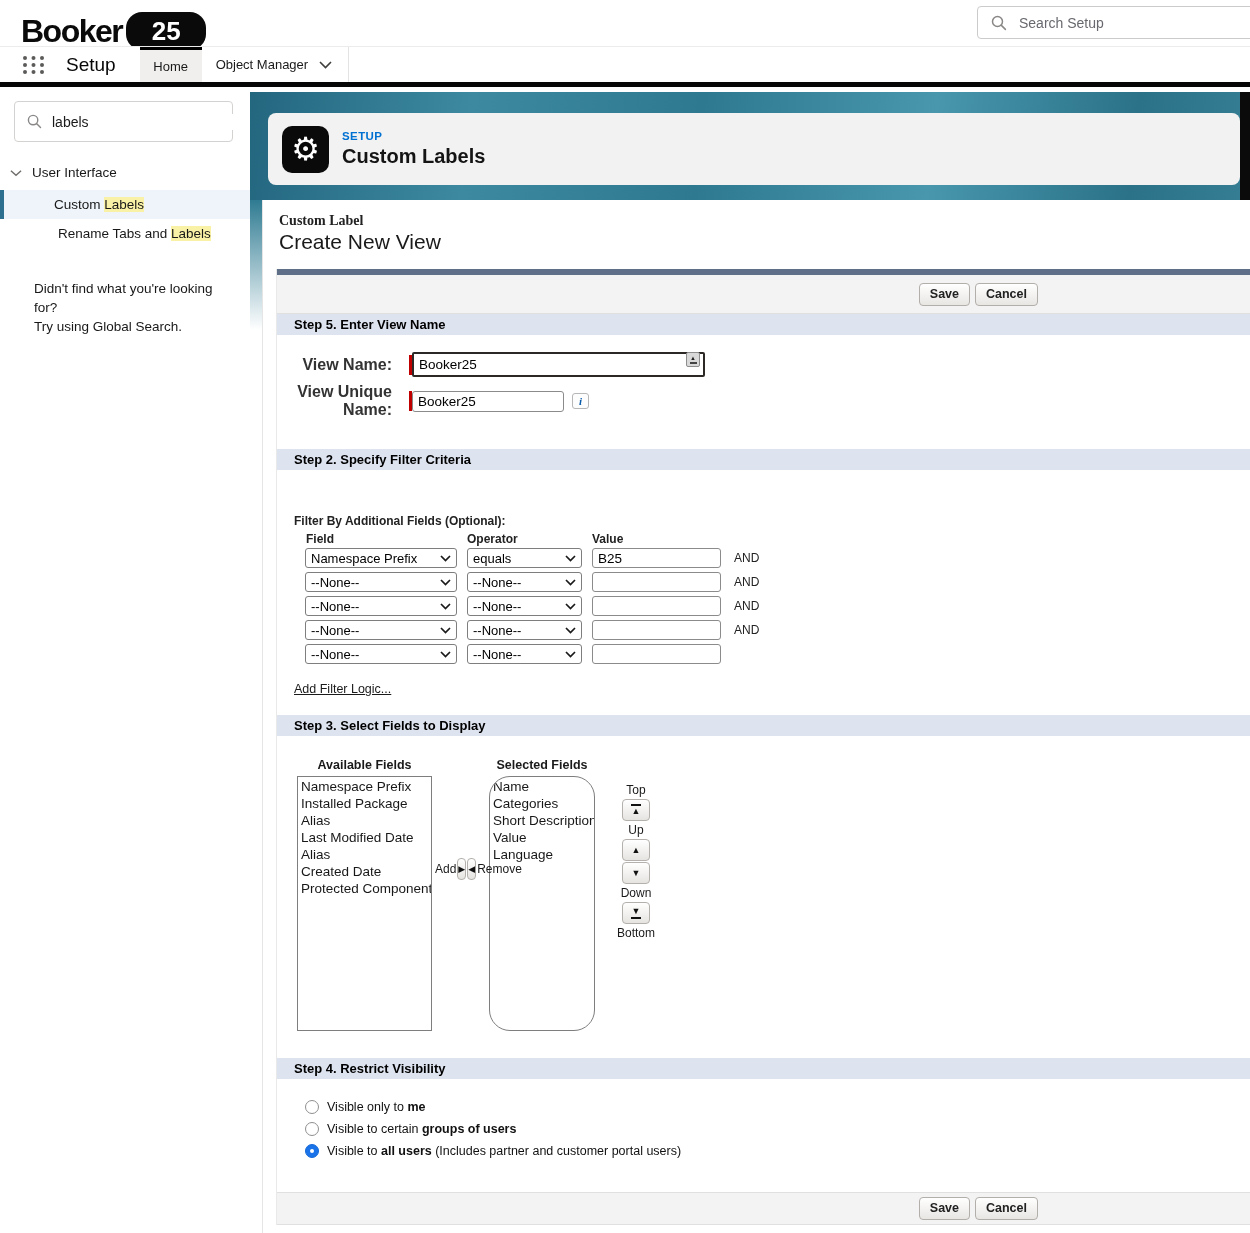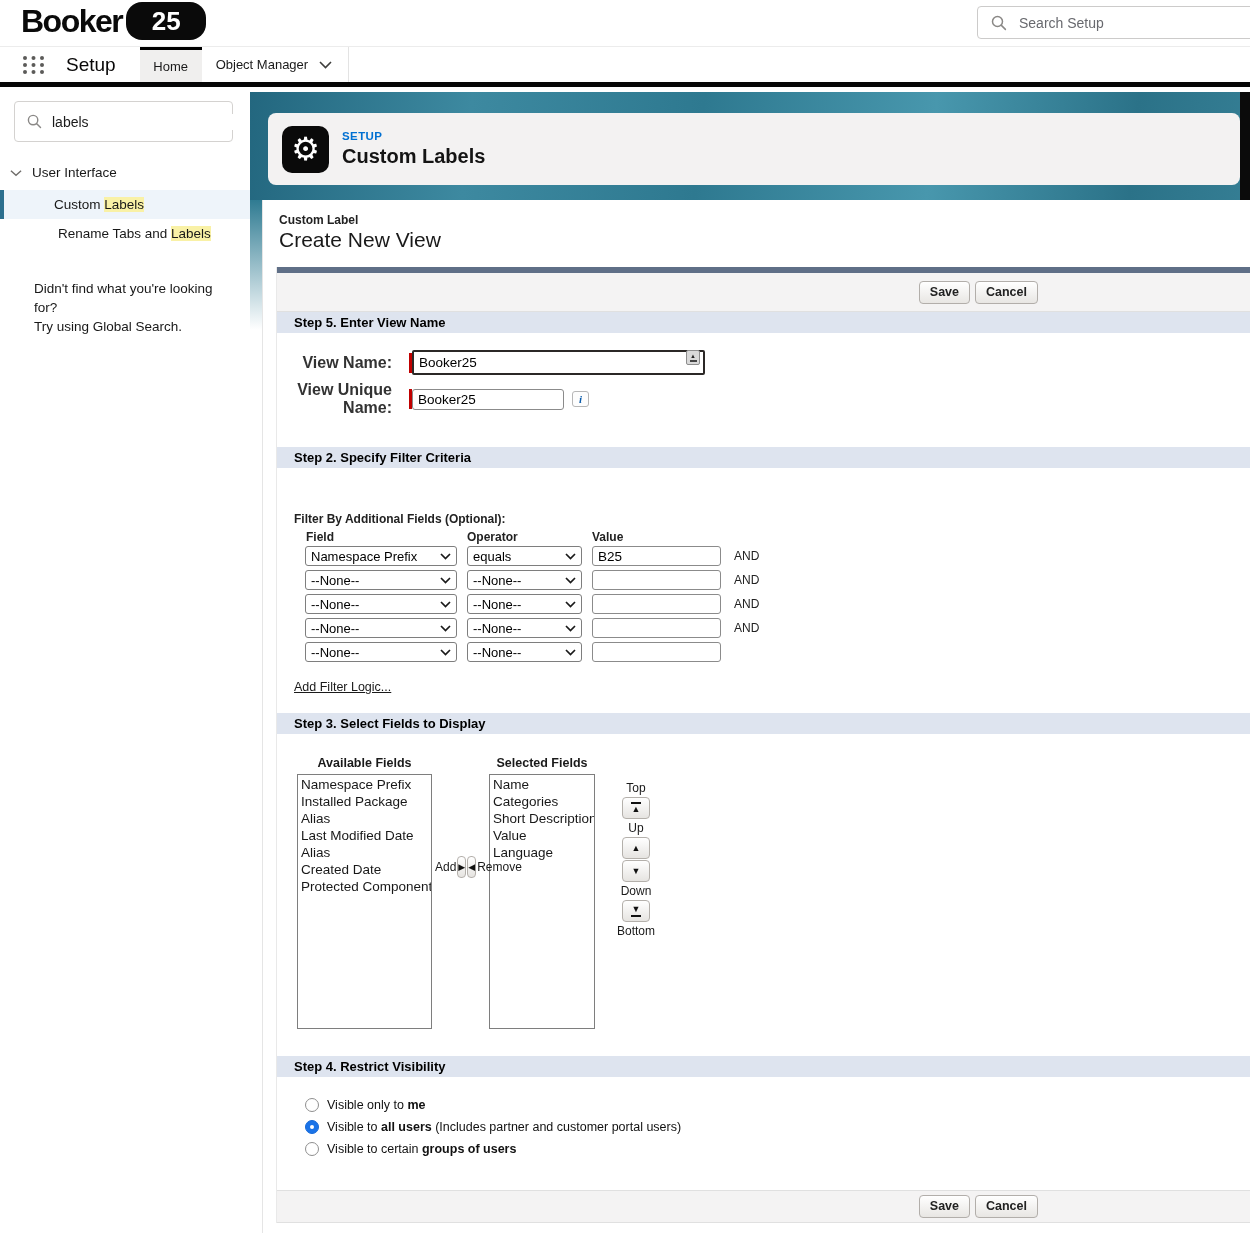--- a/index.html
+++ b/index.html
@@ -2,21 +2,21 @@
 <html><head>
 <meta charset="utf-8">
 <style>
   * { margin:0; padding:0; box-sizing:border-box; }
   html,body { background:#fff; }
   body { font-family:"Liberation Sans", sans-serif; color:#181818; }
   #app { position:relative; width:1250px; height:1233px; overflow:hidden; background:#fff; }
 
   
   .top-header { position:absolute; top:0; left:0; width:1250px; height:47px; background:#fff; border-bottom:1px solid #ececec; overflow:hidden; }
-  .logo { position:absolute; left:21px; top:2px; display:flex; align-items:center;text-align:right; }
+  .logo { position:absolute; left:21px; top:12px; display:flex; align-items:center;text-align:right; }
   .logo-text { font-size:32px; font-weight:bold; letter-spacing:-1.5px; color:#0a0a0a; }
   .logo-badge { margin-left:4px; width:80px; height:38px; background:#0a0a0a; border-radius:16px; color:#fff; font-size:26px; font-weight:bold; display:flex; align-items:center; justify-content:center; }
   .setup-search { position:absolute; left:977px; top:6px; width:285px; height:33px; border:1px solid #cccbca; border-radius:4px; background:#fff; display:flex; align-items:center; padding-left:13px; }
   .setup-search input { border:none; outline:none; flex:1; font-size:14px; color:#333; margin-left:12px; font-family:"Liberation Sans",sans-serif; }
   .setup-search input::placeholder { color:#68696e; opacity:1; }
 
   
   .nav-bar { position:absolute; top:47px; left:0; width:1250px; height:40px; background:#fff; border-bottom:5px solid #060606; display:flex; align-items:stretch; }
   .waffle { align-self:center; margin-left:22px; cursor:pointer; display:flex; }
   .app-name { align-self:center; margin-left:21px; font-size:19px; color:#080707; }
@@ -42,21 +42,21 @@
   .banner-card { position:absolute; left:18px; top:21px; width:972px; height:72px; background:#f3f2f2; border-radius:8px; display:flex; align-items:center; padding-left:14px; }
   .gear-box { width:47px; height:47px; background:#0a0a0a; border-radius:10px; display:flex; align-items:center; justify-content:center; }
   .gear-glyph { color:#fff; font-size:32px; line-height:1; }
   .banner-text { margin-left:13px; display:flex; flex-direction:column; gap:3px; }
   .banner-eyebrow { color:#0070d2; font-size:11.5px; font-weight:bold; letter-spacing:.4px; }
   .banner-title { color:#141414; font-size:20px; font-weight:bold; }
   .teal-sliver { position:absolute; top:108px; left:0; width:12px; height:130px; background:linear-gradient(#2f7b92, rgba(255,255,255,0)); }
 
   .content { position:absolute; top:108px; left:12px; right:0; bottom:0; background:#fff; border-left:1px solid #e5e5e5; }
   .page-head { padding:13px 0 0 16px; }
-  .page-kicker { font-size:12px; font-weight:bold; color:#222; }
+  .page-kicker { font-size:14px; font-weight:bold; color:#222;font-family:Liberation Serif, serif; }
   .page-title { font-size:21px; color:#1a1a1a; margin-top:1px; }
 
   .form-block { margin:15px 0 0 13px; border-left:1px solid #e9e9e9; }
   .block-topbar { height:6px; background:#5f6f87; }
   .block-toolbar { height:39px; background:#f4f3f3; border-bottom:1px solid #e0e0e0; display:flex; align-items:center; justify-content:flex-end; padding-right:212px; gap:5px; }
   .btn { font-family:"Liberation Sans",sans-serif; font-weight:bold; font-size:12.5px; color:#222; background:linear-gradient(#ffffff,#e8e6e3); border:1px solid #b2aeaa; border-radius:4px; padding:3px 10px 4px; cursor:pointer; }
   .section-header { height:21px; background:#dee4ef; display:flex; align-items:center; padding-left:17px; font-size:13px; font-weight:bold; color:#000; }
 
   
   .step1-body { padding:17px 0 24px 0; }
@@ -86,21 +86,21 @@
   .and-lbl { margin-left:13px; font-size:12px; color:#222; width:30px; }
   .add-logic { display:inline-block; margin:14px 0 0 17px; font-size:12.5px; color:#1a1a1a; text-decoration:underline; cursor:pointer; }
 
   
   .step3-body { position:relative; height:322px; }
   .lb-label { position:absolute; top:22px; font-size:12.5px; font-weight:bold; color:#1a1a1a; text-align:center; }
   .lb-label.av { left:20px; width:135px; }
   .lb-label.se { left:212px; width:106px; }
   .listbox { position:absolute; top:40px; height:255px; border:1px solid #7e7e7e; background:#fff; overflow:hidden; padding:1px 0; }
   .listbox.av { left:20px; width:135px; }
-  .listbox.se { left:212px; width:106px; }
+  .listbox.se { left:212px; width:106px;border-radius:21px; }
   .list-option { font-size:13.5px; line-height:17px; padding:0 3px; white-space:nowrap; cursor:default; }
   .mid-col { position:absolute; left:158px; top:122px; width:50px; display:flex; align-items:center; gap:1px; }
   .mini-lbl { font-size:12px; color:#1a1a1a; margin:2px 0; }
   .mini-btn { width:28px; height:22px; background:linear-gradient(#ffffff,#e6e4e1); border:1px solid #b4b0ab; border-radius:4px; display:flex; flex-direction:column; align-items:center; justify-content:center; cursor:pointer; padding:0; }
   .tri { font-size:9px; line-height:9px; color:#111; }
   .hbar { width:10px; height:2px; background:#111; }
   .hbar.top-gap { margin-bottom:1px; }
   .hbar.bot-gap { margin-top:1px; }
   .right-col { position:absolute; left:333px; top:45px; width:52px; display:flex; flex-direction:column; align-items:center; }
 
@@ -418,26 +418,26 @@
           </div>
         </div>
 
         <div class="section-header">Step 4. Restrict Visibility</div>
         <div class="step4-body">
           <div class="radio-row">
             <span class="radio"></span>
             <span class="radio-text"><span>Visible only to </span><b>me</b><span></span></span>
           </div>
           <div class="radio-row">
+            <span class="radio"></span>
+            <span class="radio-text"><span>Visible to certain </span><b>groups of users</b><span></span></span>
+          </div>
+          <div class="radio-row">
             <span class="radio checked"></span>
             <span class="radio-text"><span>Visible to </span><b>all users</b><span> (Includes partner and customer portal users)</span></span>
-          </div>
-          <div class="radio-row">
-            <span class="radio"></span>
-            <span class="radio-text"><span>Visible to certain </span><b>groups of users</b><span></span></span>
           </div>
         </div>
 
         <div class="block-bottombar">
           <button class="btn">Save</button>
           <button class="btn">Cancel</button>
         </div>
       </div>
     </div>
   </div>

